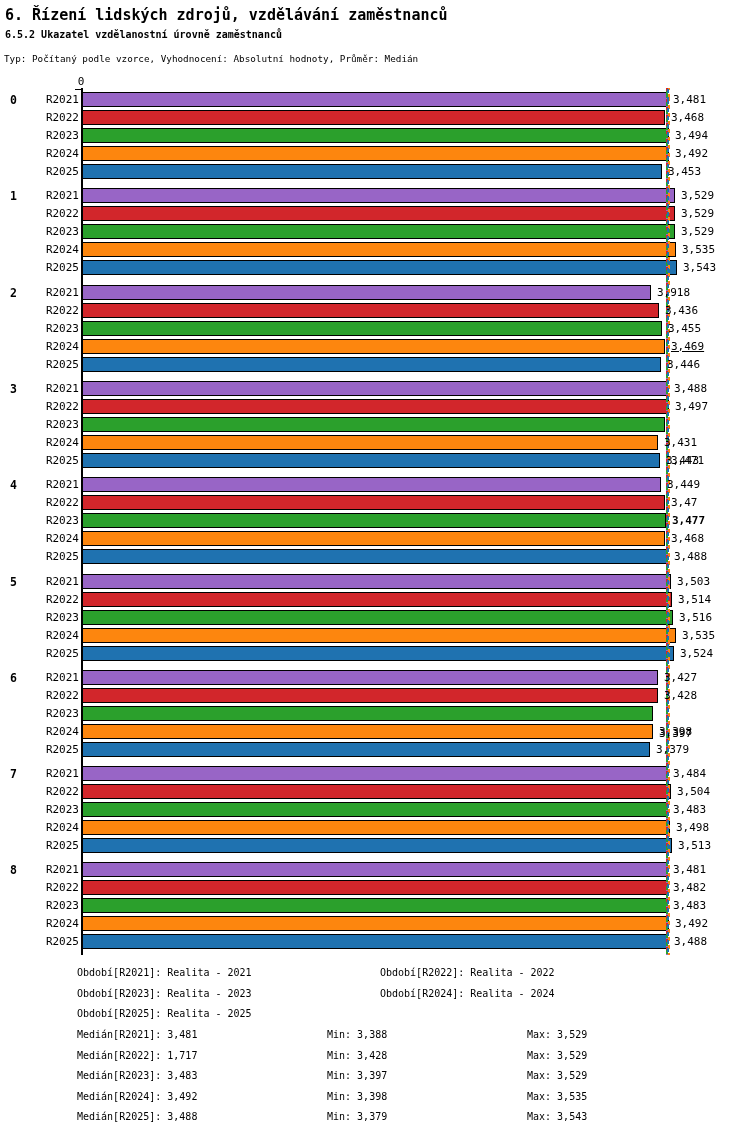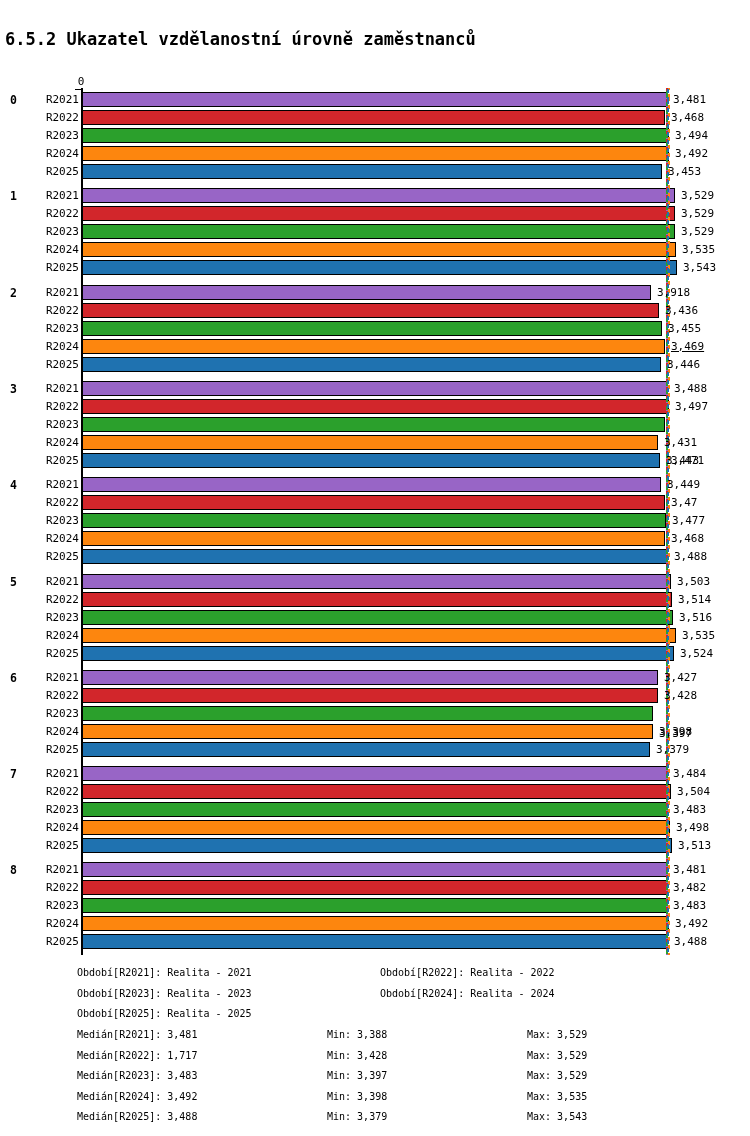--- a/index.html
+++ b/index.html
@@ -6,37 +6,39 @@
   #app{
     position:relative;
     width:750px;height:1136px;
     background:#ffffff;
     font-family:"DejaVu Sans Mono", monospace;
     color:#000;
     overflow:hidden;
   }
   .abs{position:absolute;}
   #title{left:5px;top:6px;font-size:15px;font-weight:bold;white-space:pre;}
-  #subtitle{left:5px;top:29px;font-size:17px;font-weight:bold;white-space:pre;}
+  #subtitle{left:5px;top:29px;font-size:10px;font-weight:bold;white-space:pre;}
   #meta{left:4px;top:53px;font-size:9.3px;white-space:pre;}
   #zero-label{left:70px;top:75px;width:22px;font-size:11px;text-align:center;}
   #axis-line{left:81px;top:88px;width:2px;height:867px;background:#000;z-index:2;}
   #axis-tick{left:75px;top:89px;width:6px;height:1px;background:#000;z-index:2;}
   .group-label{font-size:11.5px;font-weight:bold;width:20px;text-align:left;left:10px;z-index:1;}
   .row-label{font-size:11px;width:36px;text-align:right;left:43px;z-index:1;}
   .bar{left:82px;height:15px;border:1px solid #000;box-sizing:border-box;z-index:1;}
   .val-label{font-size:11px;white-space:pre;z-index:4;}
   .median-line{top:88px;height:867px;width:2px;z-index:3;}
   .legend-text{font-size:10px;white-space:pre;line-height:13px;}
 </style>
 </head>
 <body>
 
 <div id="app">
+  <div class="abs" id="title">6. Řízení lidských zdrojů, vzdělávání zaměstnanců</div>
   <div class="abs" id="subtitle">6.5.2 Ukazatel vzdělanostní úrovně zaměstnanců</div>
+  <div class="abs" id="meta">Typ: Počítaný podle vzorce, Vyhodnocení: Absolutní hodnoty, Průměr: Medián</div>
 
   <div class="abs" id="zero-label">0</div>
   <div class="abs" id="axis-tick"></div>
   <div class="abs" id="axis-line"></div>
 
   <div id="chart-area">
       <div class="abs group-label" style="top: 93px;">0</div>
       <div class="abs row-label" style="top: 93px;">R2021</div>
       <div class="abs bar" style="top: 92px; width: 585px; background: rgb(152, 101, 198);"></div>
       <div class="abs val-label" style="top: 93px; left: 673px;">3,481</div>
@@ -102,21 +104,21 @@
       <div class="abs val-label" style="top: 453.9px; left: 666px;">3,443</div>
       <div class="abs group-label" style="top: 478.2px;">4</div>
       <div class="abs row-label" style="top: 478.2px;">R2021</div>
       <div class="abs bar" style="top: 477.2px; width: 579px; background: rgb(152, 101, 198);"></div>
       <div class="abs val-label" style="top: 478.2px; left: 667px;">3,449</div>
       <div class="abs row-label" style="top: 496.2px;">R2022</div>
       <div class="abs bar" style="top: 495.2px; width: 583px; background: rgb(210, 38, 43);"></div>
       <div class="abs val-label" style="top: 496.2px; left: 671px;">3,47</div>
       <div class="abs row-label" style="top: 514.2px;">R2023</div>
       <div class="abs bar" style="top: 513.2px; width: 584px; background: rgb(43, 160, 44);"></div>
-      <div class="abs val-label" style="top: 514.2px; left: 672px;">3,477</div>
+      <div class="abs val-label" style="top: 514.2px; left: 672px; font-weight: bold;">3,477</div>
       <div class="abs row-label" style="top: 532.2px;">R2024</div>
       <div class="abs bar" style="top: 531.2px; width: 583px; background: rgb(253, 134, 14);"></div>
       <div class="abs val-label" style="top: 532.2px; left: 671px;">3,468</div>
       <div class="abs row-label" style="top: 550.2px;">R2025</div>
       <div class="abs bar" style="top: 549.2px; width: 586px; background: rgb(31, 114, 176);"></div>
       <div class="abs val-label" style="top: 550.2px; left: 674px;">3,488</div>
       <div class="abs group-label" style="top: 574.5px;">5</div>
       <div class="abs row-label" style="top: 574.5px;">R2021</div>
       <div class="abs bar" style="top: 573.5px; width: 589px; background: rgb(152, 101, 198);"></div>
       <div class="abs val-label" style="top: 574.5px; left: 677px;">3,503</div>

